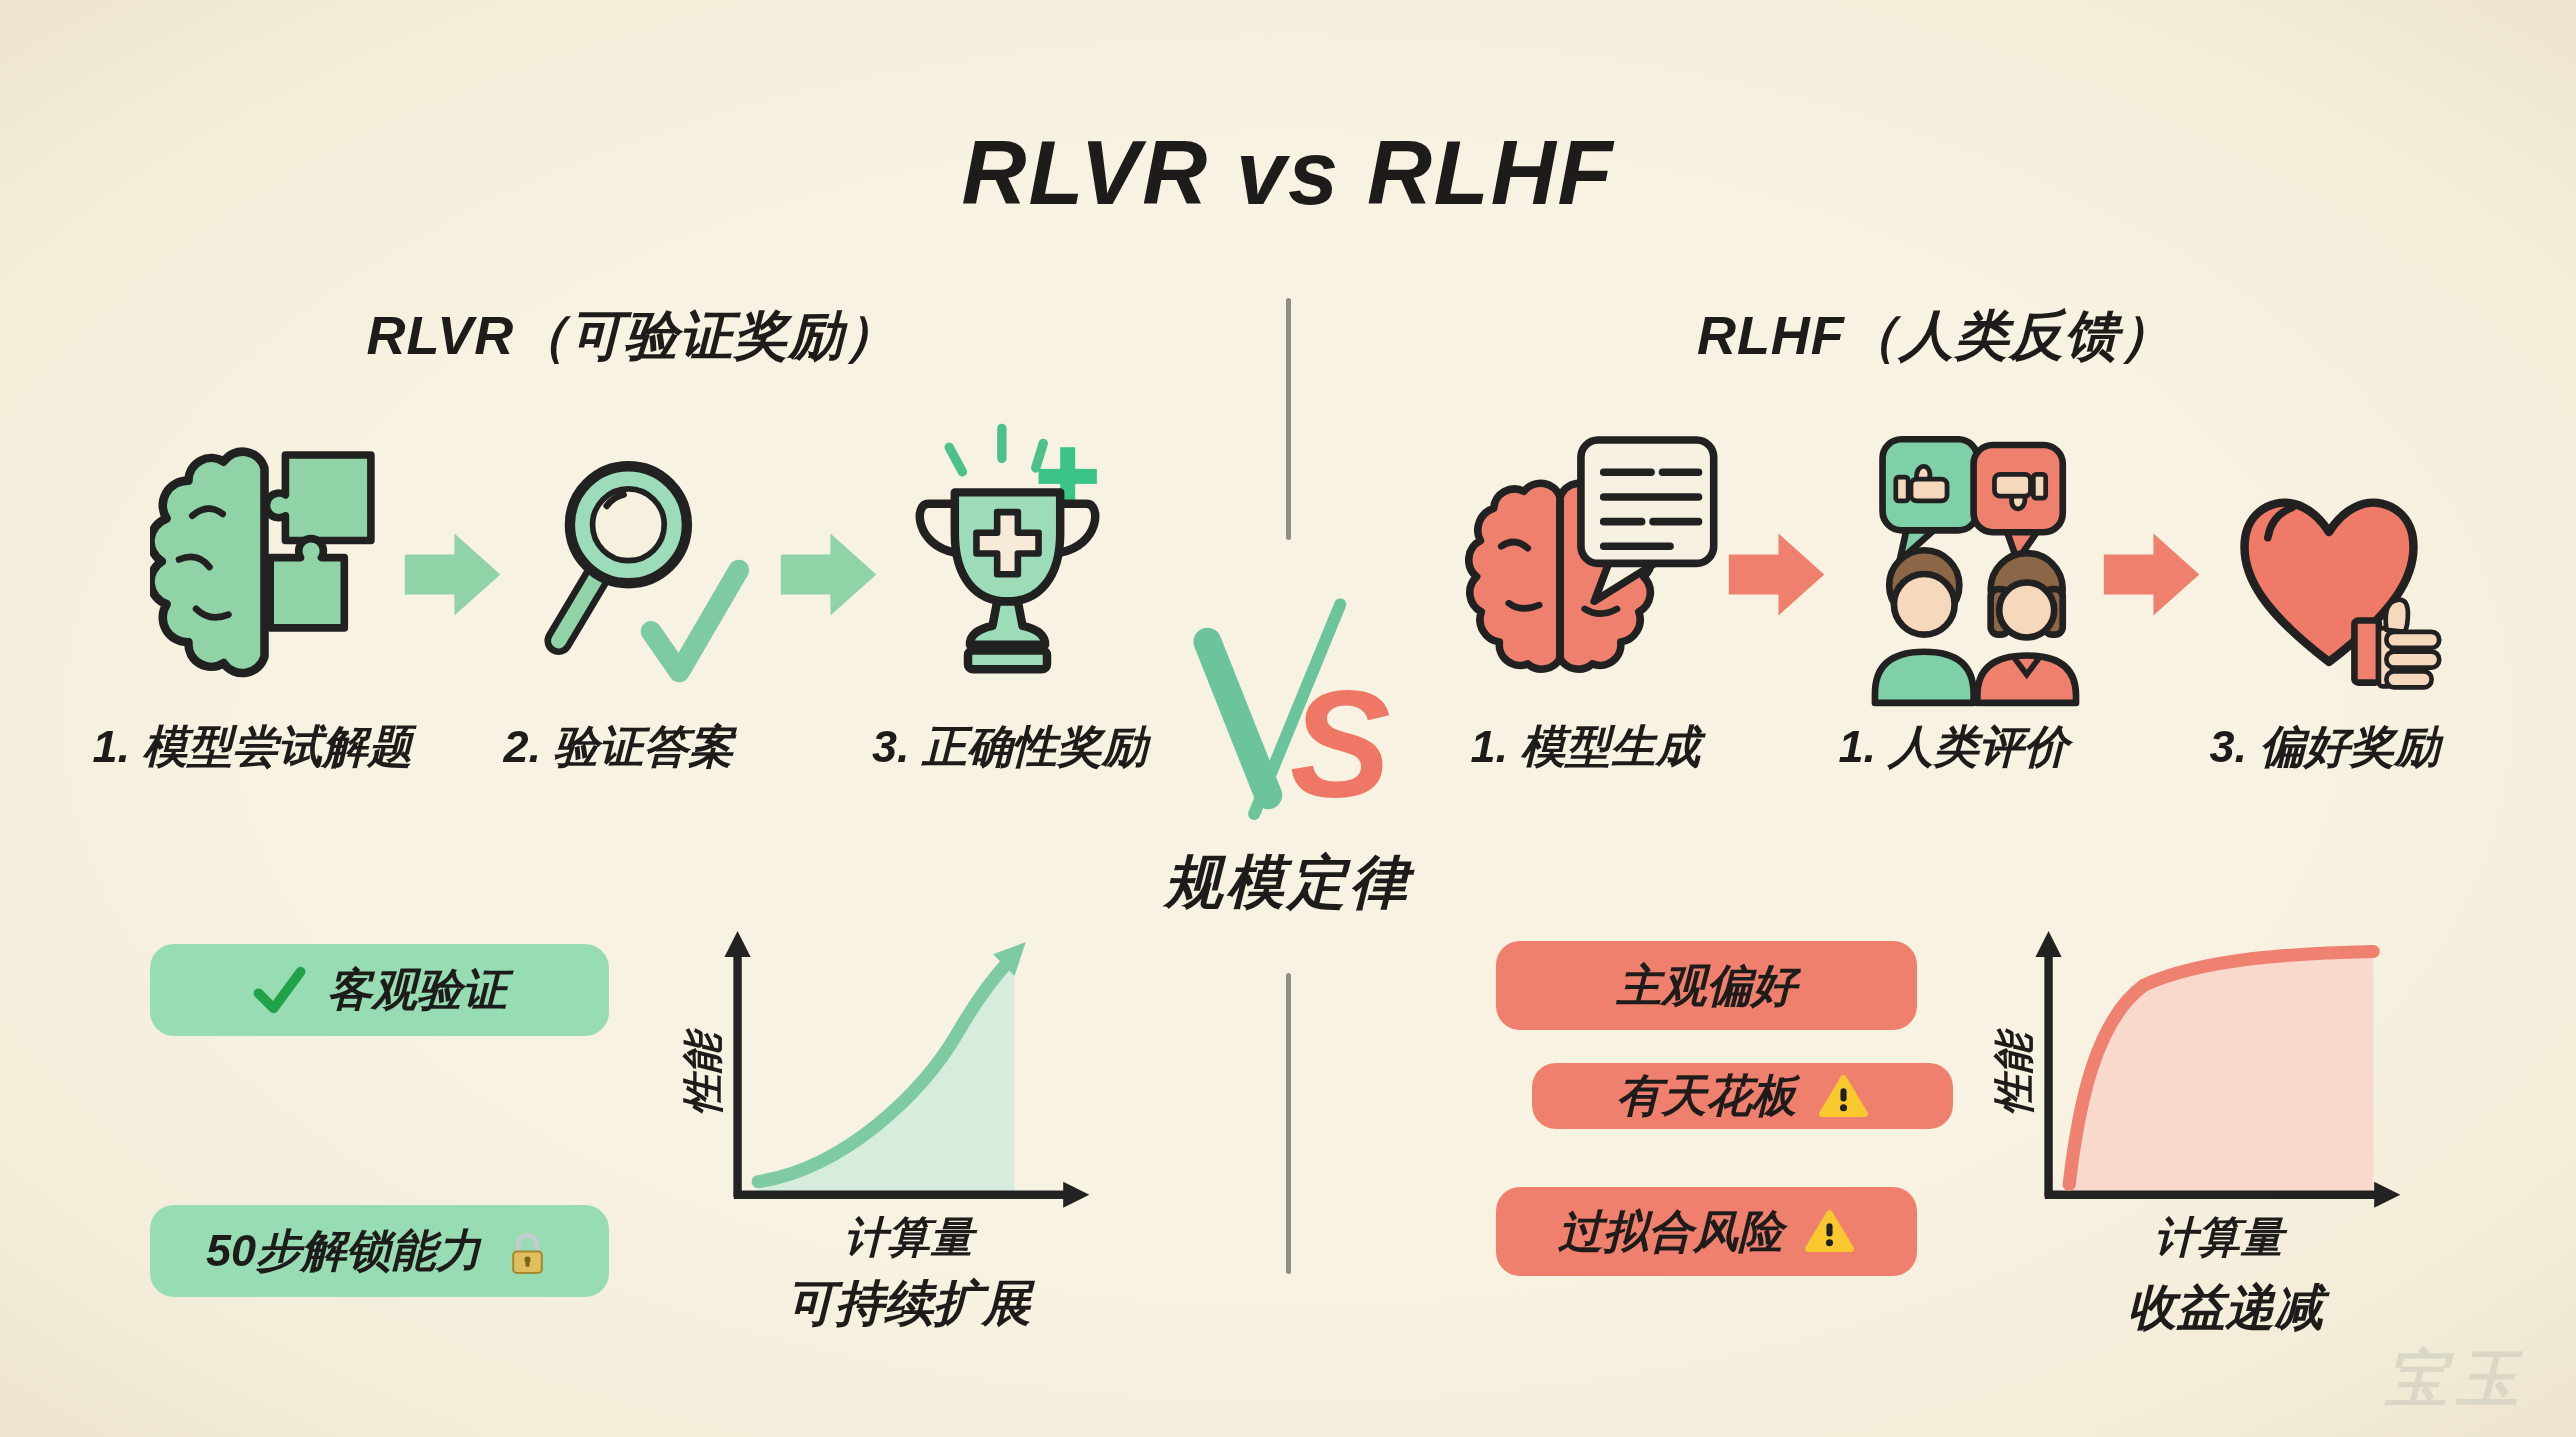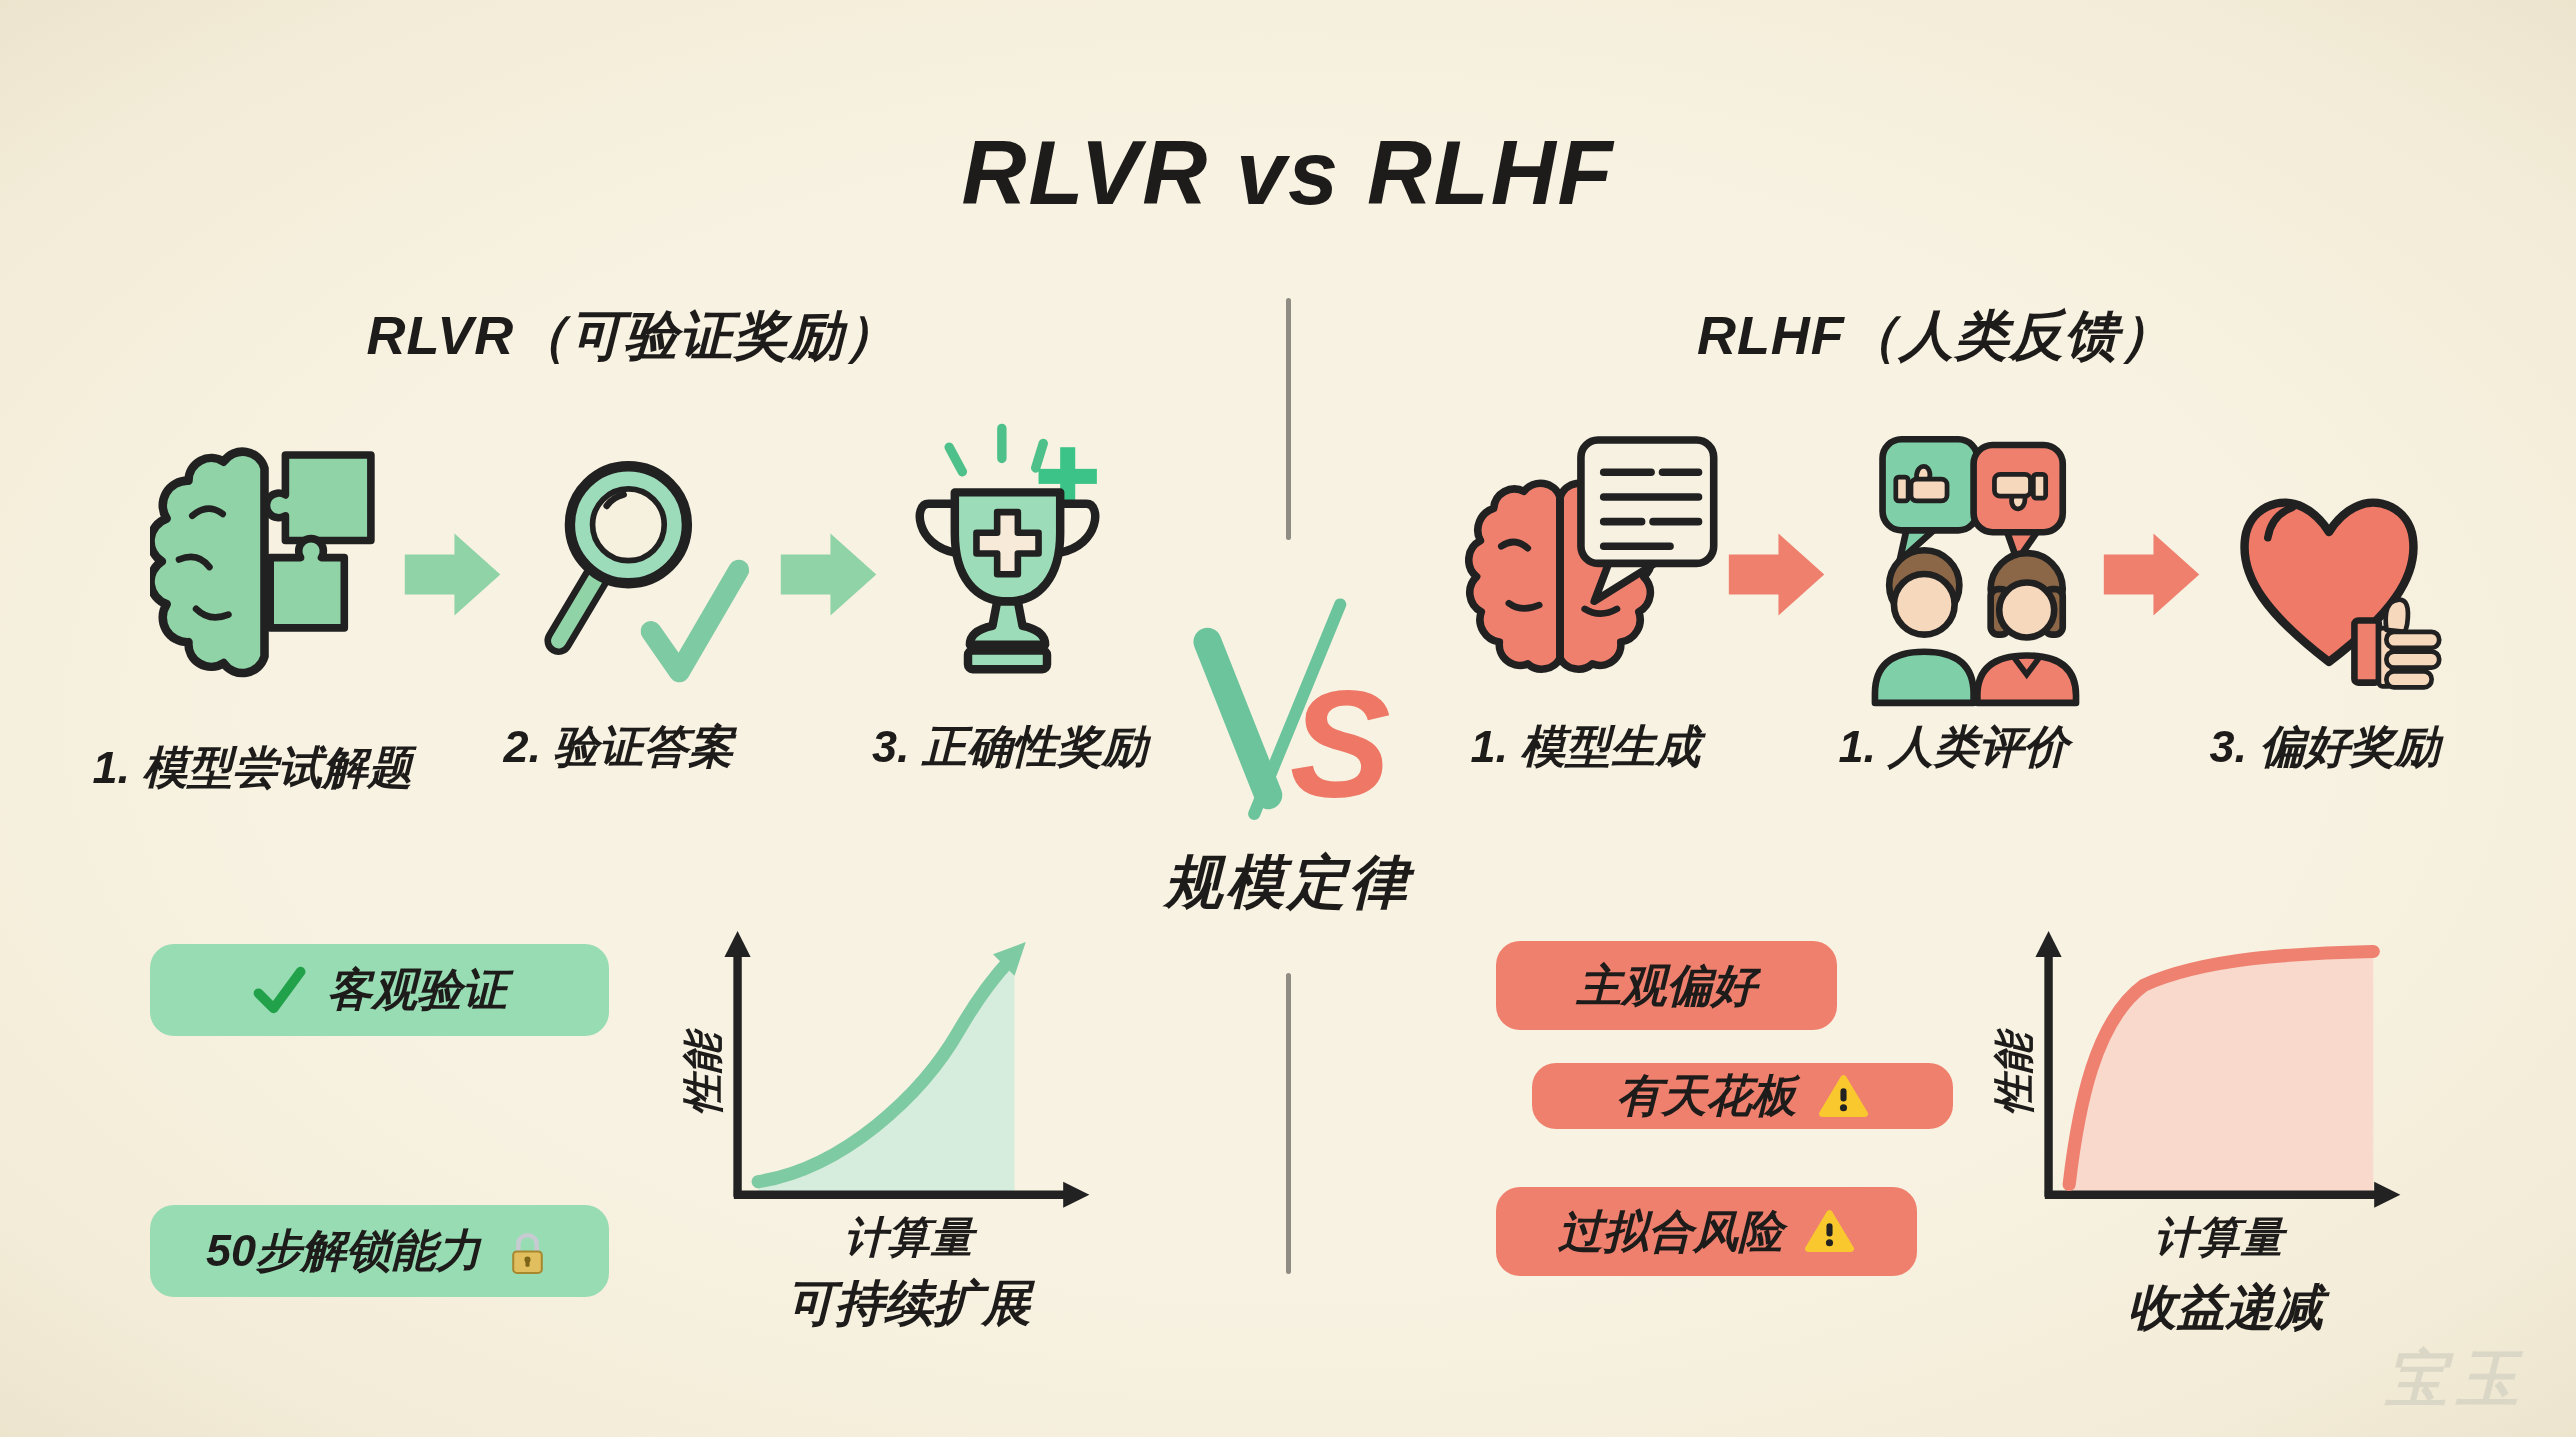--- a/index.html
+++ b/index.html
@@ -67,21 +67,21 @@
     <path d="M58 30 L72 56 M114 10 L114 42 M158 26 L150 52" stroke="#4ec08a" stroke-width="10" stroke-linecap="round"></path>
     <rect x="176" y="30" width="16" height="62" fill="#3cc488"></rect>
     <rect x="153" y="53" width="62" height="16" fill="#3cc488"></rect>
     <path d="M64 90 H36 C20 90 22 134 64 142 M176 90 H204 C220 90 218 134 176 142" fill="none" stroke="#212121" stroke-width="9"></path>
     <path d="M64 78 H176 V122 C176 168 154 194 120 194 C86 194 64 168 64 122 Z" fill="#9cdcb8" stroke="#212121" stroke-width="9" stroke-linejoin="round"></path>
     <path d="M109 99 h22 v22 h22 v22 h-22 v22 h-22 v-22 h-22 v-22 h22 Z" fill="#f7ead8" stroke="#212121" stroke-width="7" stroke-linejoin="round"></path>
     <path d="M109 194 h22 l5 26 q24 5 24 20 H80 q0 -15 24 -20 Z" fill="#9cdcb8" stroke="#212121" stroke-width="9" stroke-linejoin="round"></path>
     <rect x="78" y="246" width="84" height="20" rx="5" fill="#9cdcb8" stroke="#212121" stroke-width="9"></rect>
   </svg>
 
-  <div class="abs ctr step" style="left:37px;top:717px;width:431px;margin-top:21px;">1. 模型尝试解题</div>
+  <div class="abs ctr step" style="left:37px;top:717px;width:431px;">1. 模型尝试解题</div>
   <div class="abs ctr step" style="left:403px;top:717px;width:431px;">2. 验证答案</div>
   <div class="abs ctr step" style="left:794px;top:717px;width:431px;">3. 正确性奖励</div>
 
   <svg class="abs" style="left:1465px;top:423px;" width="266" height="294" viewBox="0 0 280 310">
     <path d="M100 78 A22 22 0 0 0 62 72 A22 22 0 0 0 30 90 A24 24 0 0 0 16 124 A23 23 0 0 0 12 162 A23 23 0 0 0 17 199 A24 24 0 0 0 36 231 A22 22 0 0 0 66 254 A22 22 0 0 0 100 248 Z" fill="#f0806e" stroke="#212121" stroke-width="8" stroke-linejoin="round"></path>
     <path d="M100 78 A22 22 0 0 1 138 72 A22 22 0 0 1 170 90 A24 24 0 0 1 184 124 A23 23 0 0 1 188 162 A23 23 0 0 1 183 199 A24 24 0 0 1 164 231 A22 22 0 0 1 134 254 A22 22 0 0 1 100 248 Z" fill="#f0806e" stroke="#212121" stroke-width="8" stroke-linejoin="round"></path>
     <line x1="100" y1="78" x2="100" y2="248" stroke="#212121" stroke-width="8"></line>
     <path d="M38 130 Q52 120 66 132 M46 190 Q60 200 78 192 M128 120 Q144 112 158 126 M126 196 Q142 206 160 196" fill="none" stroke="#212121" stroke-width="7" stroke-linecap="round"></path>
     <path d="M152 146 L136 188 L200 148 Z" fill="#f7f1e2" stroke="#212121" stroke-width="8" stroke-linejoin="round"></path>
     <rect x="122" y="18" width="140" height="130" rx="18" fill="#f7f1e2" stroke="#212121" stroke-width="8"></rect>
@@ -166,21 +166,21 @@
     <polygon points="38,4 24,32 52,32" fill="#222"></polygon>
     <line x1="34" y1="286" x2="400" y2="286" stroke="#222" stroke-width="9"></line>
     <polygon points="414,286 386,272 386,300" fill="#222"></polygon>
     <path d="M60 272 C150 258 235 180 275 110 C298 70 315 50 330 34" fill="none" stroke="#7ecaa2" stroke-width="14" stroke-linecap="round"></path>
     <polygon points="346,16 334,52 311,29" fill="#7ecaa2"></polygon>
   </svg>
   <div class="abs ylabel" style="left:638px;top:1047px;">性能</div>
   <div class="abs ctr xlabel" style="left:693px;top:1209px;width:431px;">计算量</div>
   <div class="abs ctr caption" style="left:693px;top:1271px;width:431px;">可持续扩展</div>
 
-  <div class="abs badge badge-salmon" style="left:1496px;top:941px;width:341px;height:89px;">
+  <div class="abs badge badge-salmon" style="left:1496px;top:941px;width:421px;height:89px;">
     <span class="badge-label">主观偏好</span>
   </div>
   <div class="abs badge badge-salmon" style="left:1496px;top:1063px;width:421px;height:66px;margin-left:36px;">
     <span class="badge-label">有天花板</span>
     <svg width="51" height="51" viewBox="0 0 100 100">
       <path d="M50 14 L92 84 H8 Z" fill="#f9c82e" stroke="#f9c82e" stroke-width="12" stroke-linejoin="round"></path>
       <rect x="44" y="34" width="12" height="26" rx="6" fill="#222"></rect>
       <circle cx="50" cy="72" r="7" fill="#222"></circle>
     </svg>
   </div>

